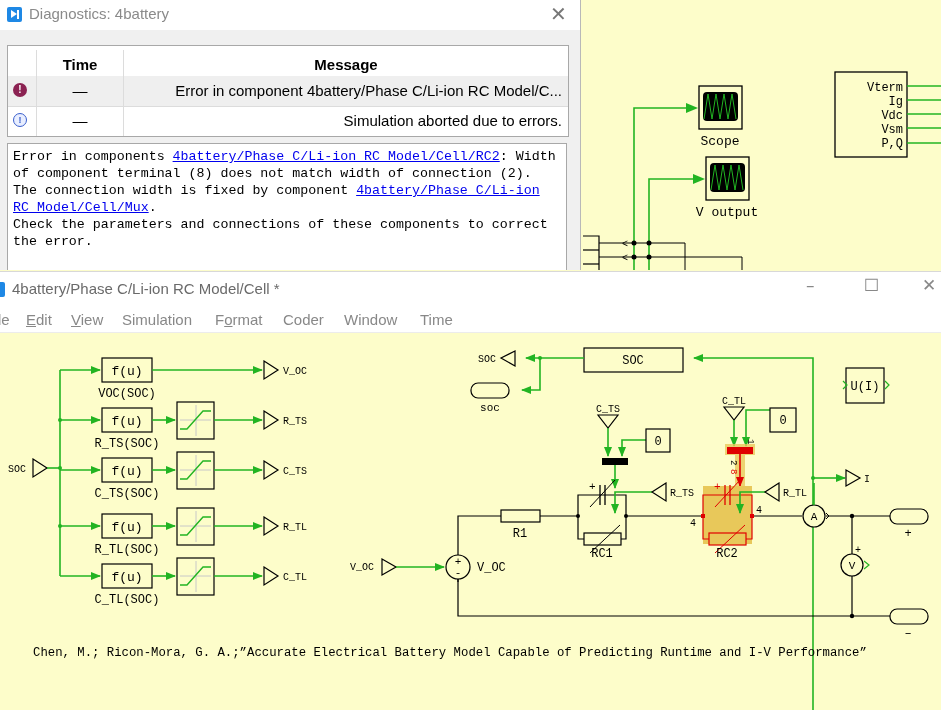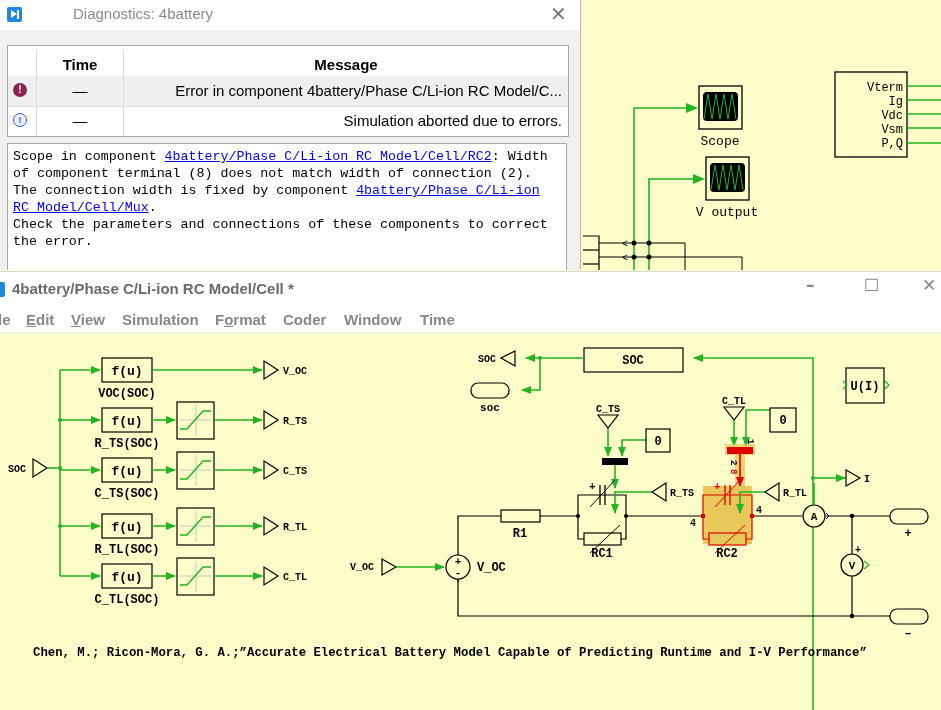--- a/index.html
+++ b/index.html
@@ -3,34 +3,34 @@
 <meta charset="utf-8">
 <style>
   html,body{margin:0;padding:0;}
   body{width:941px;height:710px;position:relative;overflow:hidden;background:#fdfdca;font-family:"DejaVu Sans",sans-serif;}
   .bg-canvas{position:absolute;left:580px;top:0;width:361px;height:270px;background:#fdfdca;border-left:1px solid #b8b8b8;}
   .diag{position:absolute;left:0;top:0;width:580px;height:270px;background:#f0f0f0;}
   .diag-title{position:absolute;left:0;top:0;width:580px;height:30px;background:#fff;}
   .diag-title .logo{position:absolute;left:7px;top:7px;width:15px;height:15px;background:#1e88e5;border-radius:2px;}
   .diag-title .logo:after{content:"";position:absolute;left:4px;top:3px;border-left:6px solid #fff;border-top:4.5px solid transparent;border-bottom:4.5px solid transparent;}
   .diag-title .logo:before{content:"";position:absolute;right:3px;top:3px;width:2px;height:9px;background:#fff;}
-  .diag-title .t{position:absolute;left:29px;top:5px;font-size:15px;color:#8a8a8a;font-family:"Liberation Sans",sans-serif;margin-left:44px;}
+  .diag-title .t{position:absolute;left:29px;top:5px;font-size:15px;color:#8a8a8a;font-family:"Liberation Sans",sans-serif;}
   .diag-title .x{position:absolute;left:550px;top:2px;font-size:20px;color:#777;font-family:"DejaVu Sans",sans-serif;cursor:pointer;}
   .tbl{position:absolute;left:7px;top:45px;width:560px;height:90px;background:#fff;border:1px solid #a8a8a8;font-family:"Liberation Sans",sans-serif;font-size:15px;}
   .tbl .row{position:absolute;left:0;width:560px;height:30px;border-bottom:1px solid #dcdcdc;}
   .tbl .c0{position:absolute;left:0;width:28px;height:100%;border-right:1px solid #dcdcdc;}
   .tbl .c1{position:absolute;left:29px;width:86px;height:100%;border-right:1px solid #dcdcdc;text-align:center;line-height:29px;}
   .tbl .c2{position:absolute;left:124px;width:430px;height:100%;line-height:29px;white-space:nowrap;overflow:hidden;text-align:right;}
   .tbl .hdr .c1,.tbl .hdr .c2{font-weight:bold;text-align:center;}
   .tbl .hdr .c2{left:116px;width:444px;}
   .ico-err{position:absolute;left:5px;top:7px;width:14px;height:14px;border-radius:50%;background:#8b2252;color:#fff;font-size:10px;font-weight:bold;text-align:center;line-height:14px;}
   .ico-info{position:absolute;left:5px;top:7px;width:12px;height:12px;border-radius:50%;border:1px solid #3a5fcd;background:#e8eeff;color:#3a5fcd;font-size:9px;font-weight:bold;text-align:center;line-height:12px;}
   .detail{position:absolute;left:7px;top:143px;width:560px;height:127px;background:#fff;border:1px solid #a8a8a8;border-bottom:none;font-family:"Liberation Mono","DejaVu Sans Mono",monospace;font-size:13.3px;line-height:17px;padding:4px 5px;box-sizing:border-box;color:#000;}
   .detail a{color:#0000ee;text-decoration:underline;cursor:pointer;text-align:right;}
-  .cellwin{position:absolute;left:0;top:271px;width:941px;height:439px;background:#fdfdca;font-weight:bold;}
+  .cellwin{position:absolute;left:0;top:271px;width:941px;height:439px;background:#fdfdca;}
   .cw-title{position:absolute;left:0;top:0;width:941px;height:34px;background:#fff;border-top:1px solid #d8d8d8;}
   .cw-title .logo{position:absolute;left:-6px;top:10px;width:11px;height:15px;background:#1e88e5;border-radius:2px;}
   .cw-title .t{position:absolute;left:12px;top:8px;font-size:15px;color:#6a6a6a;font-family:"Liberation Sans",sans-serif;}
   .cw-title .btn{position:absolute;top:3px;font-size:17px;color:#888;cursor:pointer;}
   .menubar{position:absolute;left:0;top:35px;width:941px;height:26px;background:#fff;border-bottom:1px solid #ececec;font-family:"Liberation Sans",sans-serif;font-size:15px;color:#888;}
   .menubar span{position:absolute;top:5px;cursor:pointer;}
   .menubar u{text-decoration:underline;}
   svg text{font-family:"Liberation Mono","DejaVu Sans Mono",monospace;}
 </style>
 </head>
@@ -109,21 +109,21 @@
     </div>
     <div class="row" style="top:60px;border-bottom:none;">
       <div class="c0">
           <span class="ico-info">!</span>
         </div>
       <div class="c1">—</div>
       <div class="c2">Simulation aborted due to errors.</div>
     </div>
   </div>
   <div class="detail">
-    <span>Scope in component </span><a>4battery/Phase C/Li-ion RC Model/Cell/RC2</a><span>: Width of component terminal (8) does not match width of connection (2). The connection width is fixed by component </span><a>4battery/Phase C/Li-ion RC Model/Cell/Mux</a><span>.</span><br>
+    <span>Error in components </span><a>4battery/Phase C/Li-ion RC Model/Cell/RC2</a><span>: Width of component terminal (8) does not match width of connection (2). The connection width is fixed by component </span><a>4battery/Phase C/Li-ion RC Model/Cell/Mux</a><span>.</span><br>
     <span>Check the parameters and connections of these components to correct the error.</span>
   </div>
 </div>
 
 <div class="cellwin">
   <div class="cw-title">
     <span class="logo"></span>
     <span class="t">4battery/Phase C/Li-ion RC Model/Cell *</span>
     <span class="btn" style="left:806px;">–</span>
     <span class="btn" style="left:864px;">☐</span>

